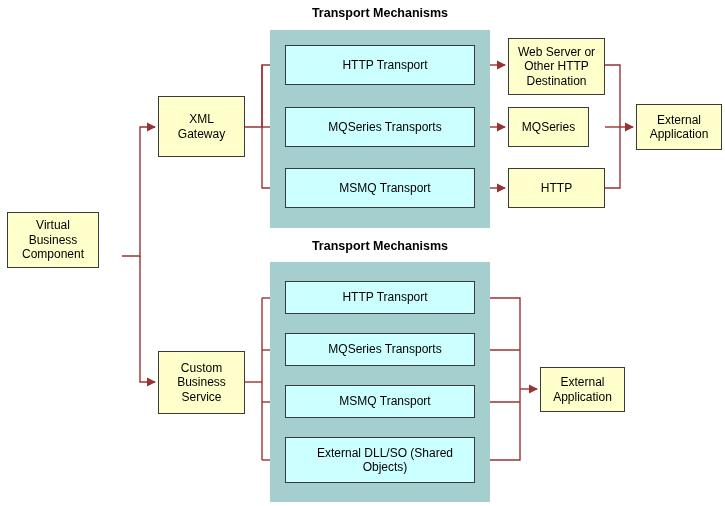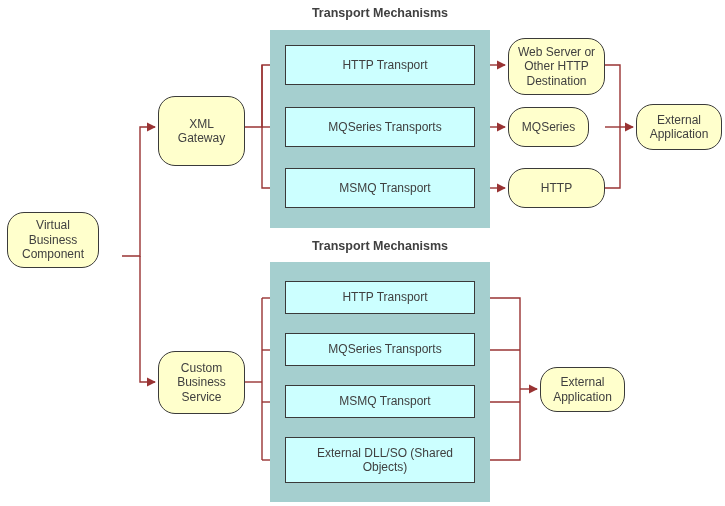--- a/index.html
+++ b/index.html
@@ -1,33 +1,33 @@
 <!DOCTYPE html>
 <html><head>
 <meta charset="utf-8">
 <style>
   html,body{margin:0;padding:0;background:#ffffff;}
   .canvas{
     position:relative;width:725px;height:506px;background:#ffffff;
-    font-family:"Liberation Sans", sans-serif;font-size:12px;color:#404040;
+    font-family:"Liberation Sans", sans-serif;font-size:12px;color:#000000;
     overflow:hidden;
   }
   .canvas svg{position:absolute;left:0;top:0;}
   .diagram-title{
     position:absolute;text-align:center;font-weight:bold;font-size:12.5px;
   }
   .teal{
     position:absolute;background:#a5cfcf;
   }
   .box{
     position:absolute;display:flex;align-items:center;justify-content:center;
     text-align:center;border:1px solid #3a3a3a;line-height:1.2;
     padding:0 5px;box-sizing:border-box;
   }
-  .yellow{background:#ffffcc;border-radius:17px;}
+  .yellow{background:#ffffcc;}
   .cyan{background:#ccffff;padding-left:15px;}
 </style>
 </head>
 <body>
 
 <div class="canvas">
 
   <svg width="725" height="506" viewBox="0 0 725 506">
     <defs>
       <marker id="ah" viewBox="0 0 10 10" refX="9" refY="5" markerWidth="6.5" markerHeight="6.5" orient="auto">
@@ -67,21 +67,21 @@
   </svg>
 
   <div class="diagram-title" style="left:270px;top:6px;width:220px">Transport Mechanisms</div>
 
   <div class="teal" style="left:270px;top:30px;width:220px;height:198px"></div>
 
   <div class="box cyan" style="left:285px;top:45px;width:190px;height:40px">HTTP Transport</div>
   <div class="box cyan" style="left:285px;top:107px;width:190px;height:40px">MQSeries Transports</div>
   <div class="box cyan" style="left:285px;top:168px;width:190px;height:40px">MSMQ Transport</div>
 
-  <div class="box yellow" style="left:158px;top:96px;width:87px;height:70px;padding:0 14px">XML Gateway</div>
+  <div class="box yellow" style="left:158px;top:96px;width:87px;height:61px;padding:0 14px">XML Gateway</div>
 
   <div class="box yellow" style="left:508px;top:38px;width:97px;height:57px">Web Server or Other HTTP Destination</div>
   <div class="box yellow" style="left:508px;top:107px;width:81px;height:40px">MQSeries</div>
   <div class="box yellow" style="left:508px;top:168px;width:97px;height:40px">HTTP</div>
 
   <div class="box yellow" style="left:636px;top:104px;width:86px;height:46px">External Application</div>
 
   <div class="box yellow" style="left:7px;top:212px;width:92px;height:56px">Virtual Business Component</div>
 
   <div class="diagram-title" style="left:270px;top:239px;width:220px">Transport Mechanisms</div>

